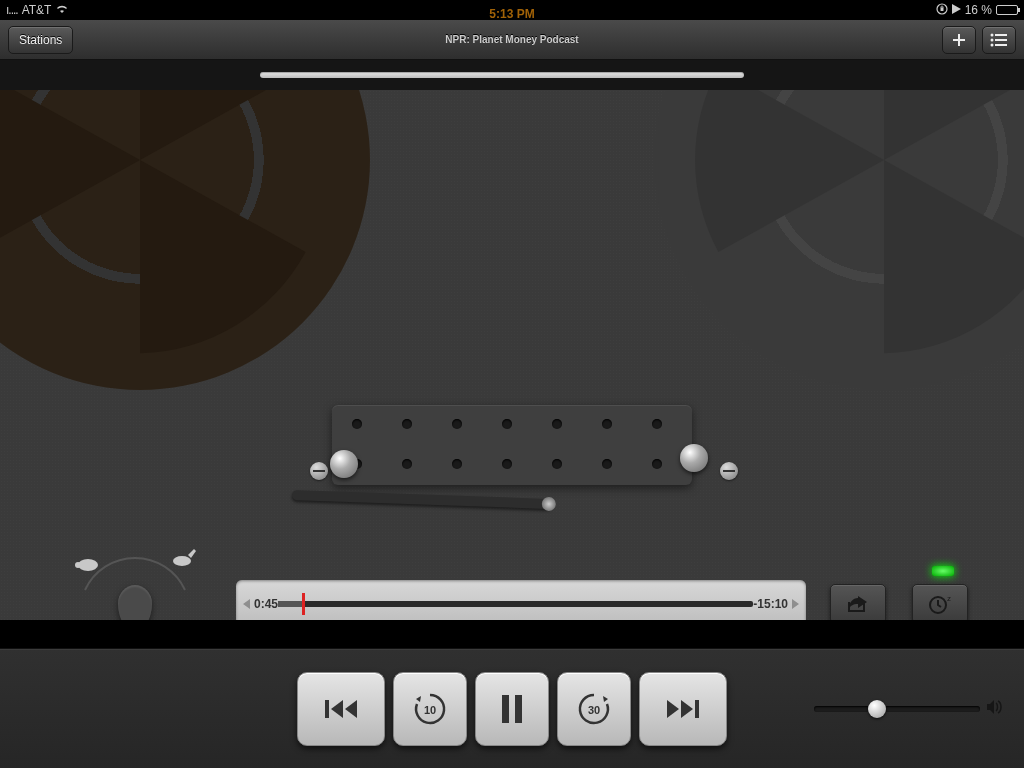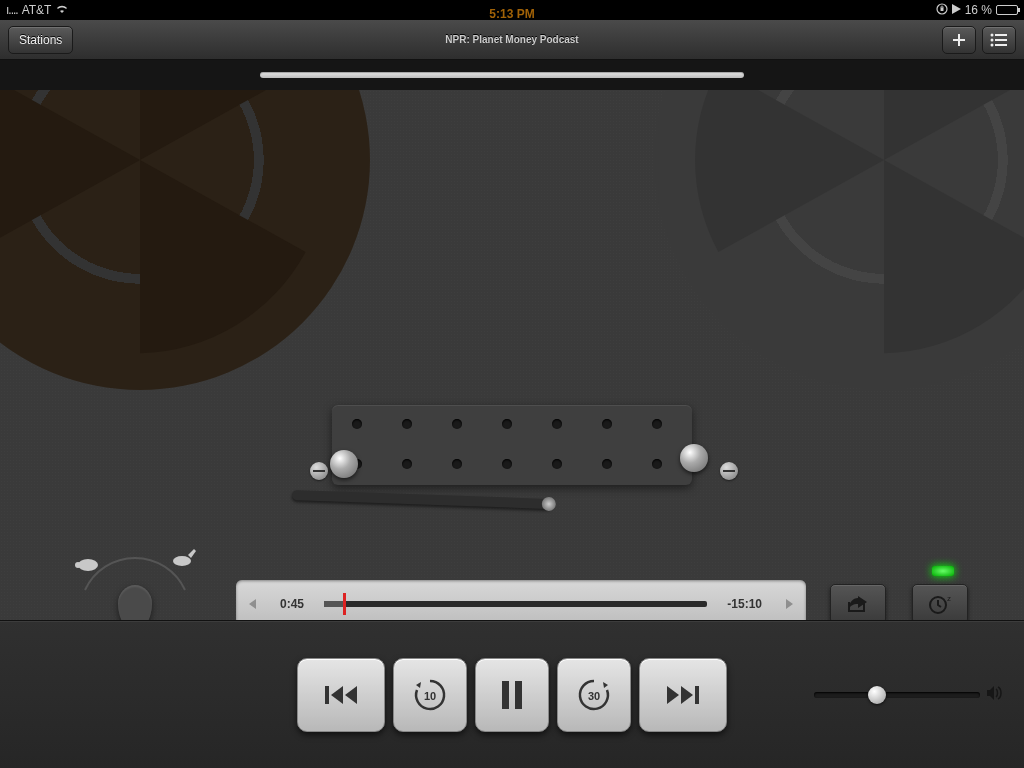--- a/index.html
+++ b/index.html
@@ -26,31 +26,31 @@
 .head-block { position:absolute; left:50%; top:315px; transform:translateX(-50%); width:360px; height:80px; background:#3f3f3f; border-radius:6px; box-shadow:0 3px 8px rgba(0,0,0,.5),inset 0 1px 0 rgba(255,255,255,.08); }
 .hole { position:absolute; width:10px; height:10px; background:#1a1a1a; border-radius:50%; box-shadow:inset 0 1px 2px #000; }
 .chrome-knob { position:absolute; width:28px; height:28px; border-radius:50%; background:radial-gradient(circle at 35% 30%,#fff,#aaa 40%,#666 100%); box-shadow:0 2px 4px rgba(0,0,0,.6); }
 .screw { position:absolute; width:18px; height:18px; border-radius:50%; background:radial-gradient(circle at 35% 30%,#ddd,#777); box-shadow:0 1px 2px rgba(0,0,0,.5); }
 .screw::after { content:""; position:absolute; left:3px; right:3px; top:50%; height:2px; background:#333; transform:translateY(-50%); }
 .arm { position:absolute; left:50%; top:400px; width:260px; height:10px; background:#2d2d2d; border-radius:5px; transform-origin:left center; transform:translateX(-220px) rotate(2deg); box-shadow:0 2px 3px rgba(0,0,0,.5); }
 .arm::after { content:""; position:absolute; right:-4px; top:-2px; width:14px; height:14px; border-radius:50%; background:radial-gradient(#ccc,#555); }
 .speed-dial { position:absolute; left:60px; top:455px; width:150px; height:90px; color:#bbb; }
 .speed-dial svg { position:absolute; top:0; left:0; }
 .speed-knob { position:absolute; left:50%; top:40px; transform:translateX(-50%); width:34px; height:46px; background:#4a4a4a; border-radius:50% 50% 50% 50% / 40% 40% 60% 60%; box-shadow:0 3px 6px rgba(0,0,0,.5),inset 0 2px 2px rgba(255,255,255,.1); }
-.scrub { position:absolute; left:236px; top:490px; width:570px; height:48px; background:linear-gradient(#d8d8d8,#bcbcbc); border-radius:6px; box-shadow:inset 0 1px 3px rgba(0,0,0,.4),0 1px 0 rgba(255,255,255,.05); display:flex; align-items:center; padding:0 6px; gap:20px; }
+.scrub { position:absolute; left:236px; top:490px; width:570px; height:48px; background:linear-gradient(#d8d8d8,#bcbcbc); border-radius:6px; box-shadow:inset 0 1px 3px rgba(0,0,0,.4),0 1px 0 rgba(255,255,255,.05); display:flex; align-items:center; padding:0 0; gap:0; }
 .mini-btn { width:18px; height:18px; opacity:.5; display:flex; align-items:center; justify-content:center; color:#555; cursor:pointer; }
 .scrub-track { flex:1; height:6px; background:#2a2a2a; position:relative; border-radius:2px; }
 .scrub-prog { position:absolute; left:0; top:0; bottom:0; width:5%; background:#555; }
 .scrub-head { position:absolute; left:5%; top:-8px; width:3px; height:22px; background:#d22; }
 .time { font-size:12px; font-weight:bold; color:#333; }
 .side-btn { position:absolute; top:494px; width:56px; height:40px; background:linear-gradient(#555,#3a3a3a); border:1px solid #222; border-radius:5px; display:flex; align-items:center; justify-content:center; box-shadow:0 2px 4px rgba(0,0,0,.5),inset 0 1px 0 rgba(255,255,255,.1); cursor:pointer; color:#222; }
 .share-btn { left:830px; }
 .sleep-btn { left:912px; }
 .led { position:absolute; left:932px; top:476px; width:22px; height:10px; background:radial-gradient(#6f6,#0a0); border-radius:2px; box-shadow:0 0 8px #0f0; }
-.controls { position:absolute; bottom:0; height:148px; width:100%; background:linear-gradient(#303030,#262626); border-top:1px solid #111; box-shadow:inset 0 1px 0 rgba(255,255,255,.06); display:flex; align-items:center; justify-content:center; }
+.controls { position:absolute; bottom:0; height:120px; width:100%; background:linear-gradient(#303030,#262626); border-top:1px solid #111; box-shadow:inset 0 1px 0 rgba(255,255,255,.06); display:flex; align-items:center; justify-content:center; }
 .btn-row { display:flex; gap:8px; }
 .ctl-btn { width:74px; height:74px; border-radius:10px; background:linear-gradient(#e5e5e5,#b8b8b8); border:1px solid #888; box-shadow:0 3px 6px rgba(0,0,0,.6),inset 0 1px 0 #fff; display:flex; align-items:center; justify-content:center; cursor:pointer; color:#333; }
 .ctl-btn.wide { width:88px; }
 .vol { position:absolute; right:20px; width:190px; height:30px; display:flex; align-items:center; }
 .vol-track { flex:1; height:6px; background:#1c1c1c; border-radius:3px; box-shadow:inset 0 1px 2px #000; position:relative; }
 .vol-thumb { position:absolute; left:38%; top:50%; width:18px; height:18px; border-radius:50%; background:radial-gradient(circle at 35% 30%,#fff,#999); transform:translate(-50%,-50%); box-shadow:0 1px 3px rgba(0,0,0,.7); }
 .vol-icon { margin-left:6px; color:#1a1a1a; opacity:.8; }
 .signal-dots { letter-spacing:-1px; }
 </style>
 </head>

